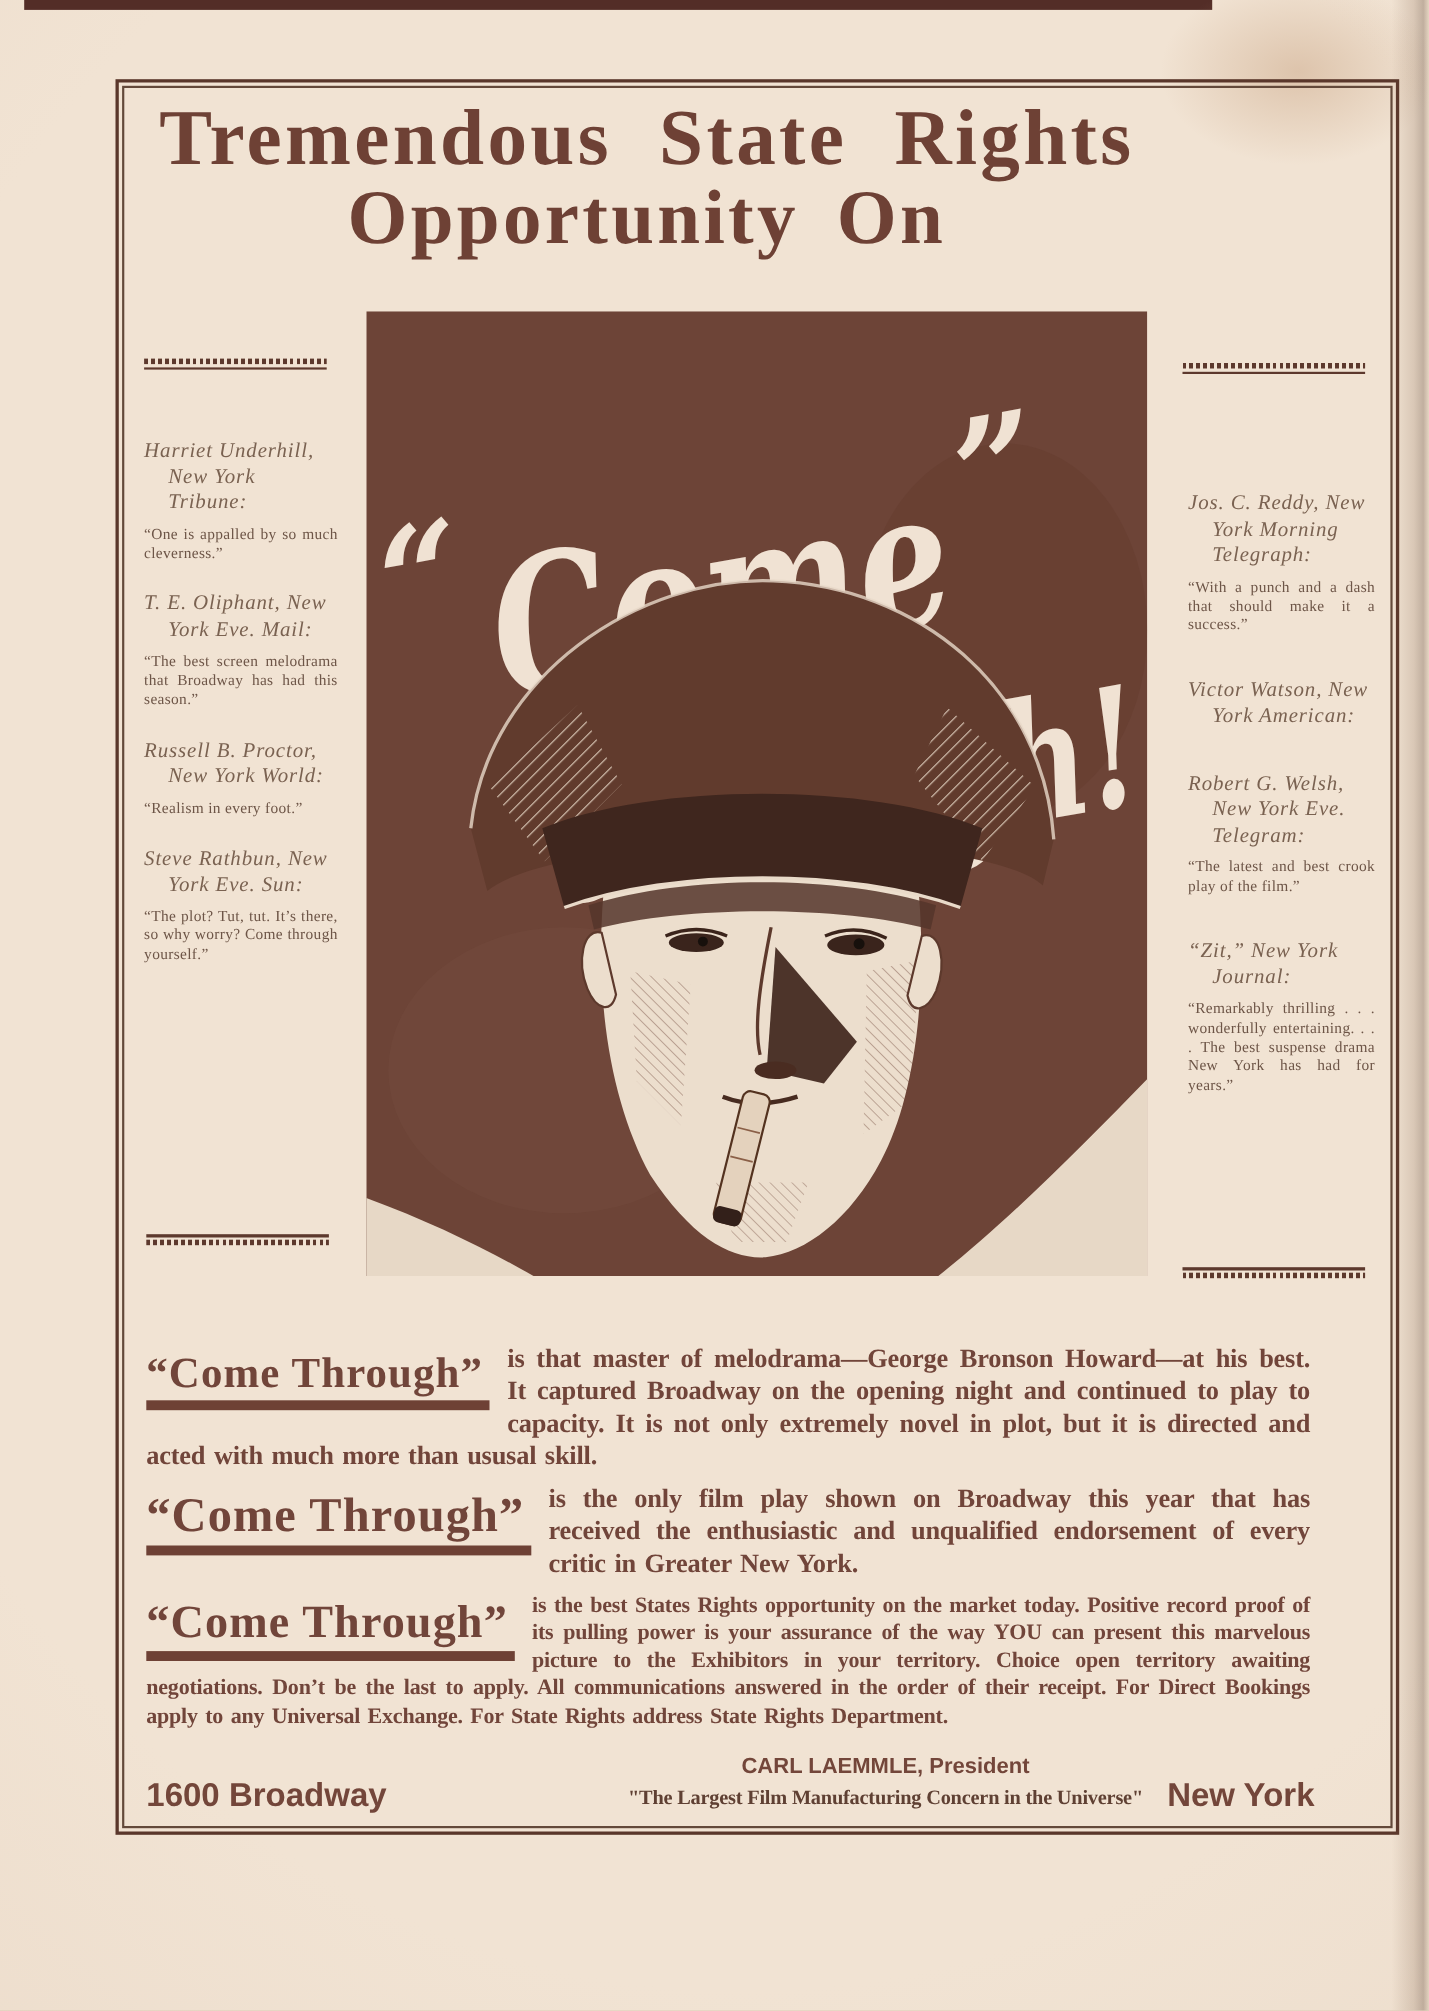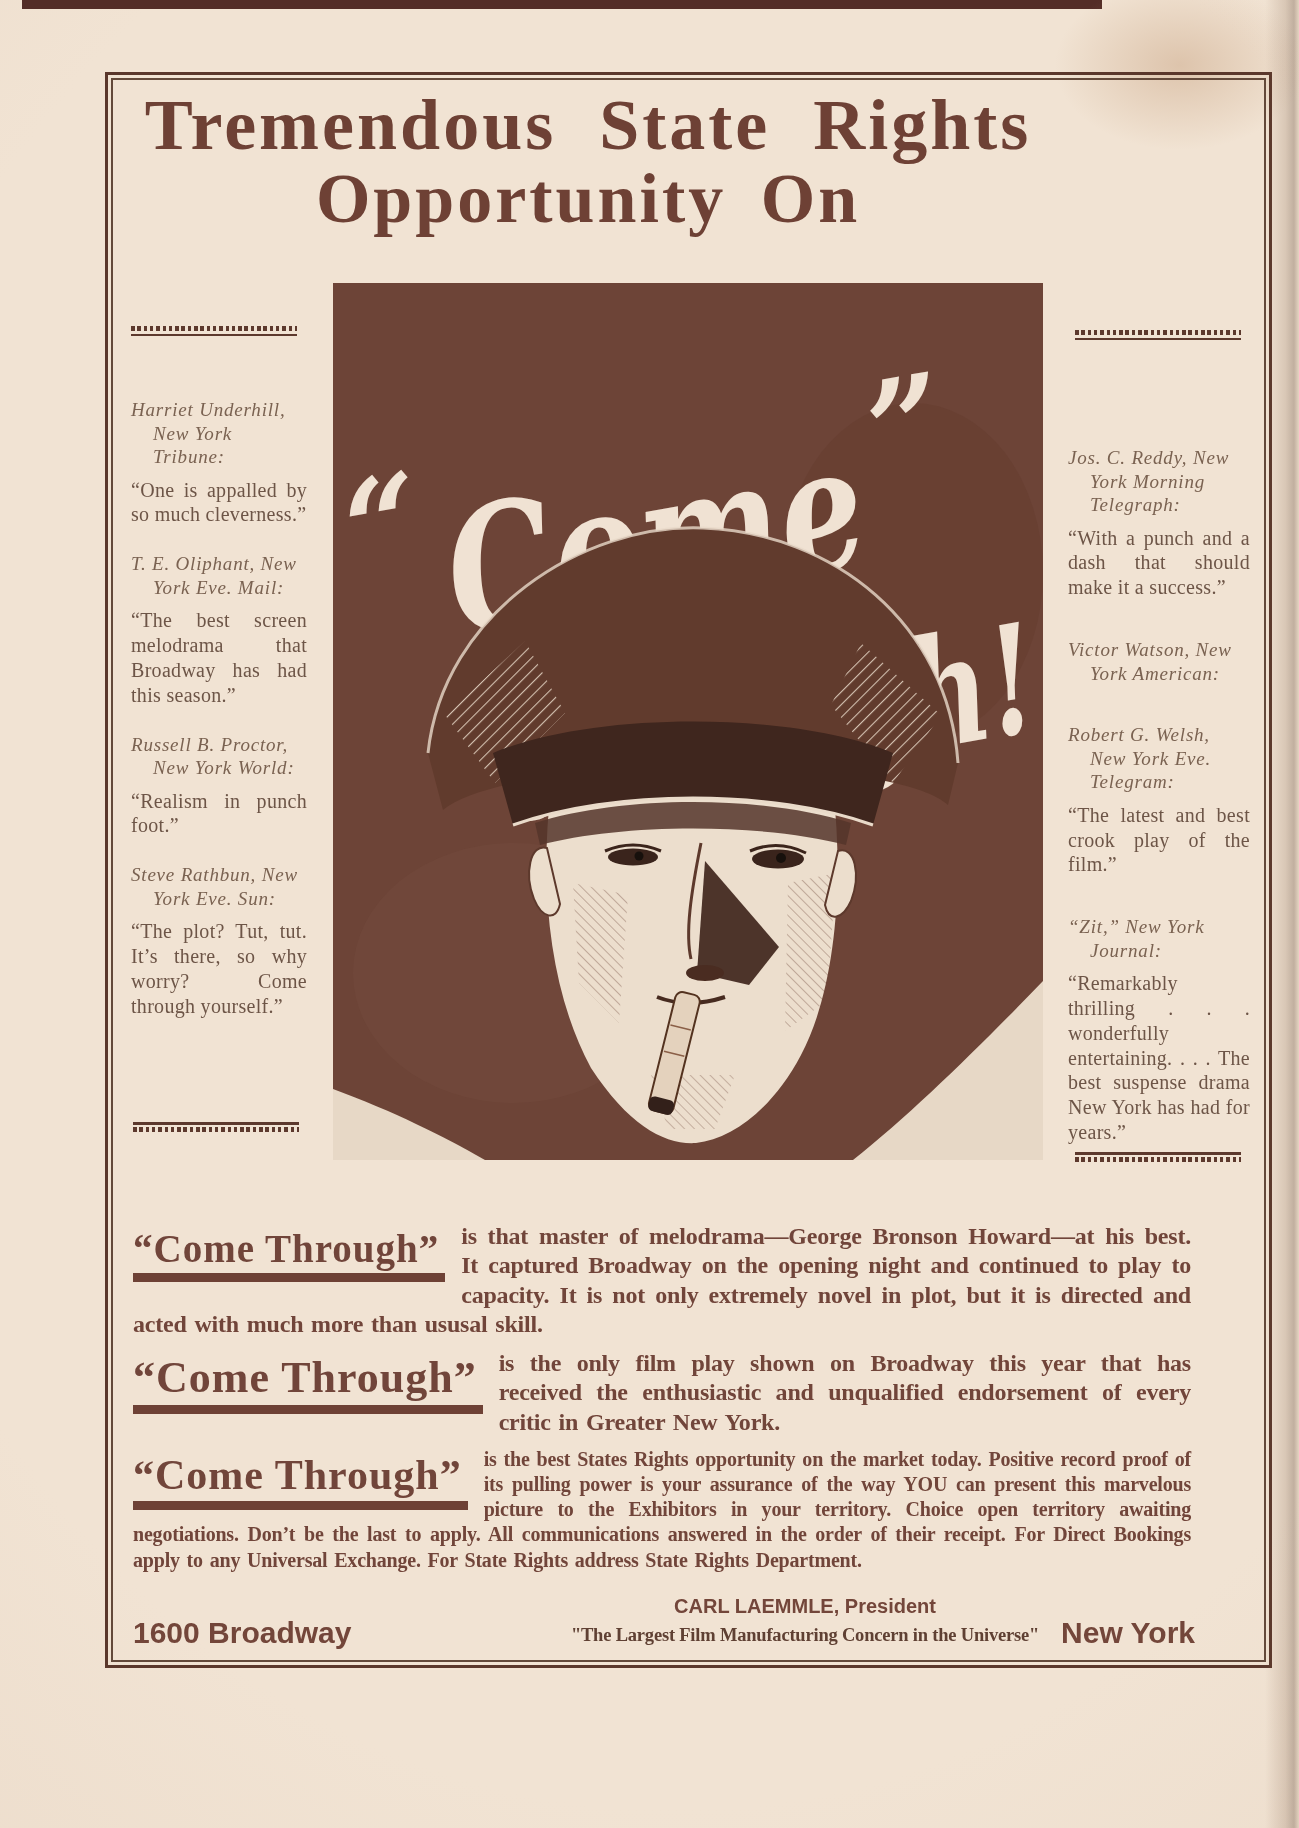--- a/index.html
+++ b/index.html
@@ -29,24 +29,24 @@
   .rule.flip .bar{margin:0 0 2.5px 0;}
   .rule-lt{left:131px;top:326px;}
   .rule-lb{left:133px;top:1122px;}
   .rule-rt{left:1075px;top:330px;}
   .rule-rb{left:1075px;top:1152px;}
 
   .col{position:absolute;}
   .col-left{left:131px;top:398px;width:176px;}
   .col-right{left:1068px;top:446px;width:182px;}
   .review{margin-bottom:25px;}
-  .col-right .review{margin-bottom:38px;}
+  .col-right .review{margin-bottom:38px;margin-left:12px;}
   .attrib{font-style:italic;font-size:19px;line-height:1.24;letter-spacing:.8px;
     color:#7a6251;padding-left:22px;text-indent:-22px;}
-  .qtext{font-size:20px;line-height:1.24;letter-spacing:.3px;text-align:justify;
+  .qtext{font-size:14px;line-height:1.24;letter-spacing:.3px;text-align:justify;
     color:#6d5547;margin-top:9px;}
 
   .art{position:absolute;left:333px;top:283px;width:710px;height:877px;}
   .art svg{display:block;width:100%;height:100%;}
 
   .copy{position:absolute;left:133px;top:1222px;width:1058px;color:#71453a;font-weight:bold;}
   .para{margin:0 0 10px 0;}
   .para::after{content:"";display:block;clear:both;}
   .lead{float:left;line-height:1;letter-spacing:1px;white-space:nowrap;
     border-bottom:9px solid #6e4135;padding:4px 6px 5px 0;margin:3px 16px 6px 0;}
@@ -106,21 +106,21 @@
     <div class="review">
       <div class="attrib">Harriet Underhill, New York Tribune:</div>
       <div class="qtext">“One is appalled by so much cleverness.”</div>
     </div>
     <div class="review">
       <div class="attrib">T. E. Oliphant, New York Eve. Mail:</div>
       <div class="qtext">“The best screen melodrama that Broadway has had this season.”</div>
     </div>
     <div class="review">
       <div class="attrib">Russell B. Proctor, New York World:</div>
-      <div class="qtext">“Realism in punch foot.”</div>
+      <div class="qtext">“Realism in every foot.”</div>
     </div>
     <div class="review">
       <div class="attrib">Steve Rathbun, New York Eve. Sun:</div>
       <div class="qtext">“The plot? Tut, tut. It’s there, so why worry? Come through yourself.”</div>
     </div>
   </div>
 
   <div class="col col-right">
     <div class="review">
       <div class="attrib">Jos. C. Reddy, New York Morning Telegraph:</div>

